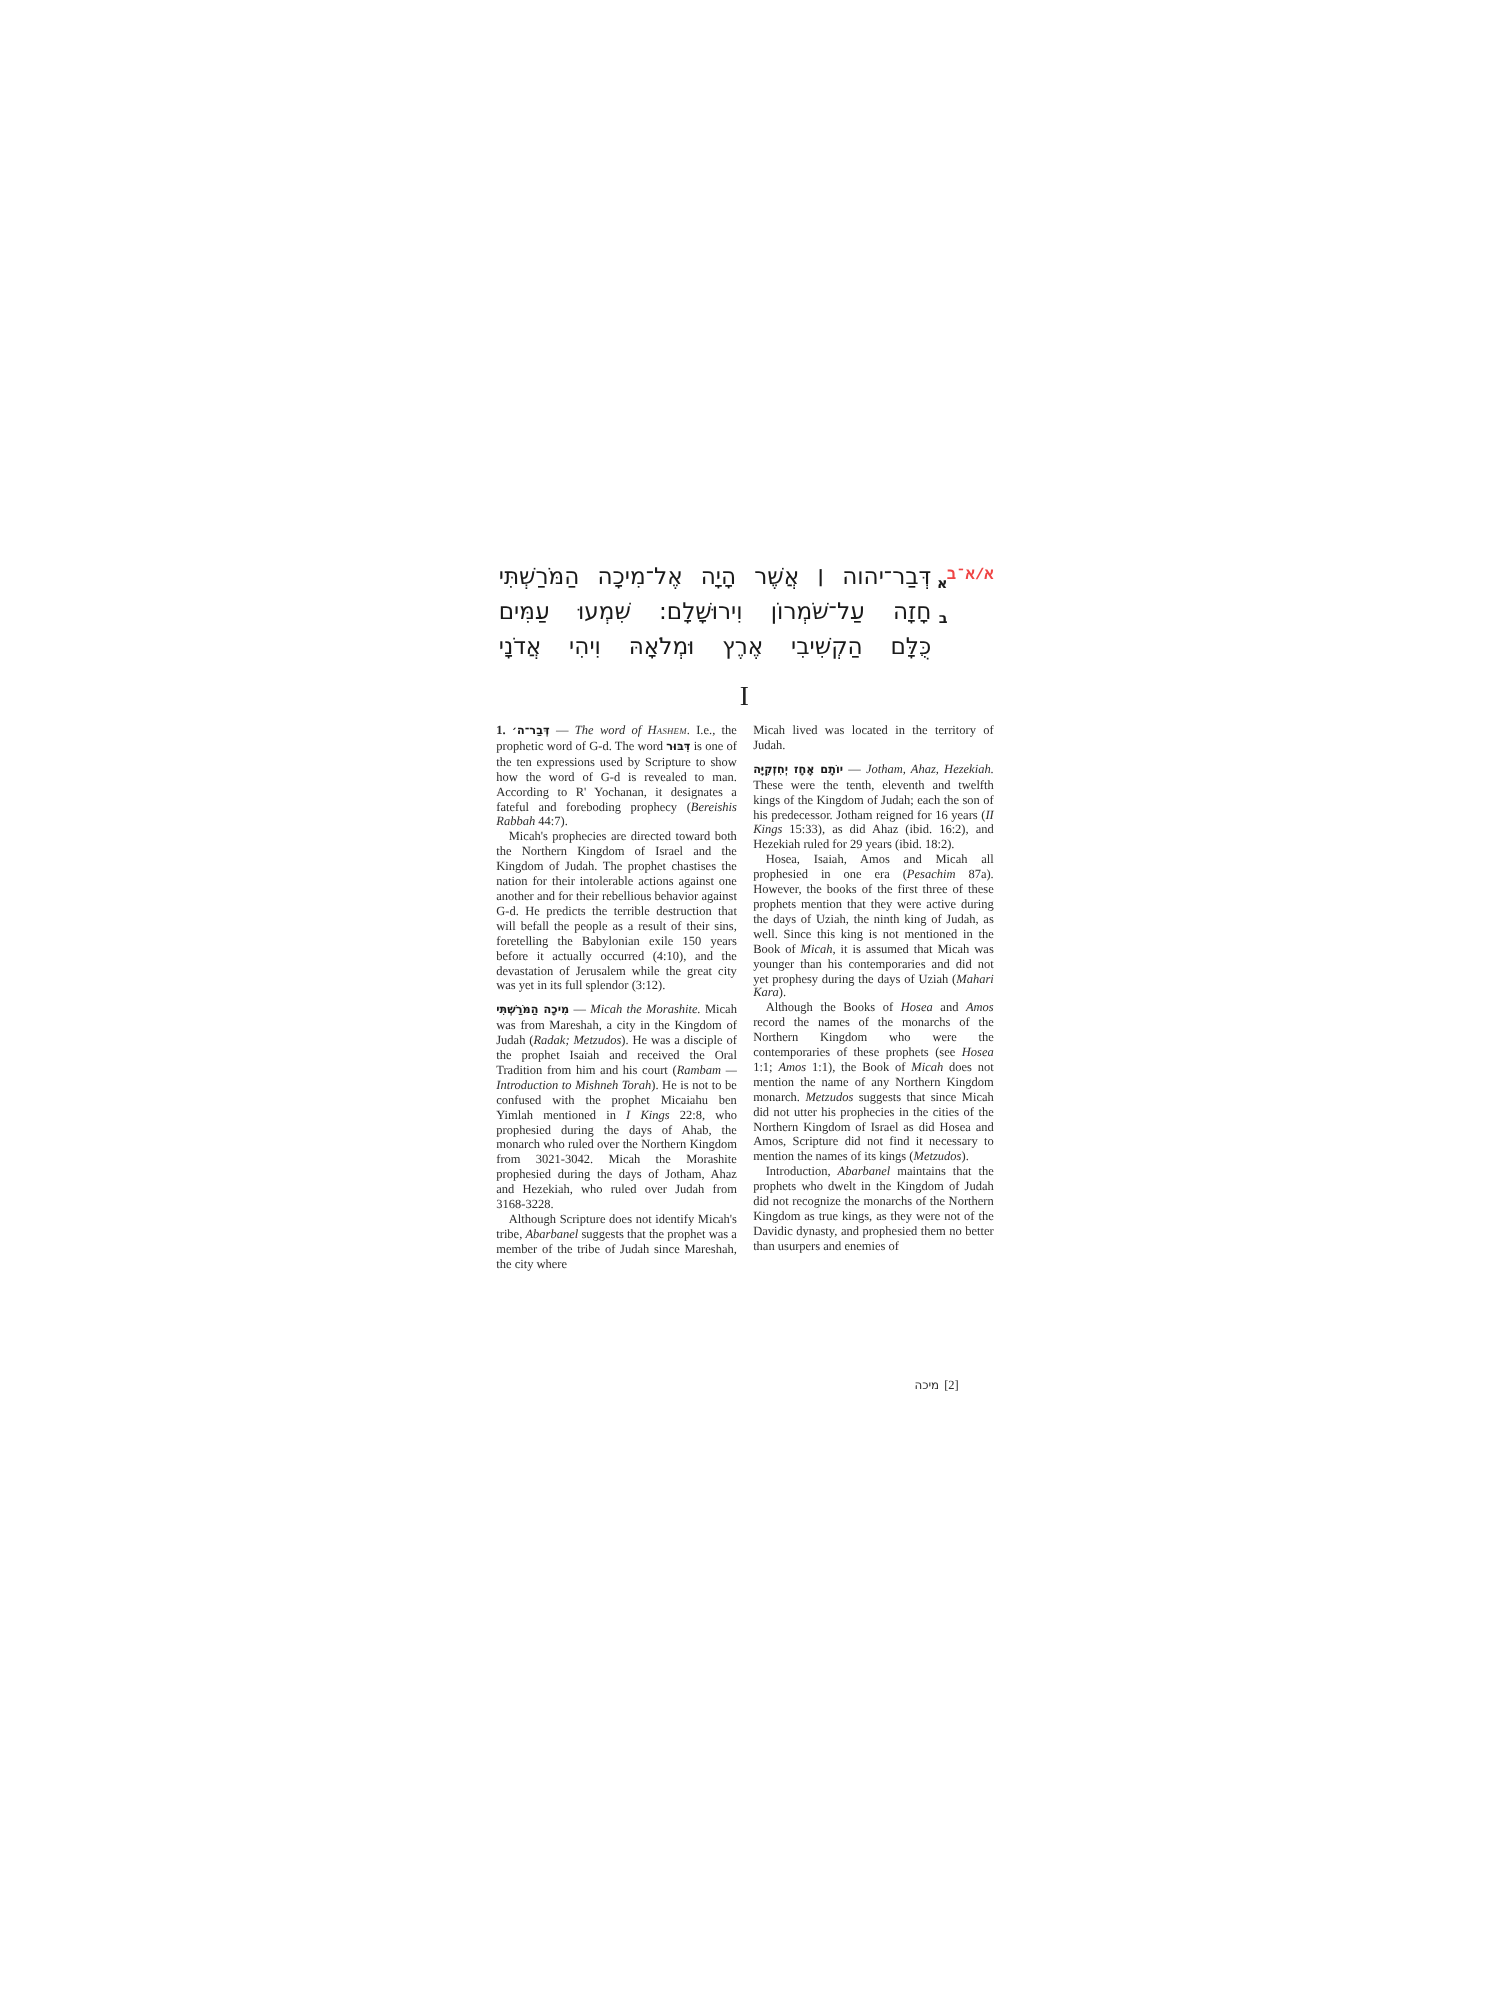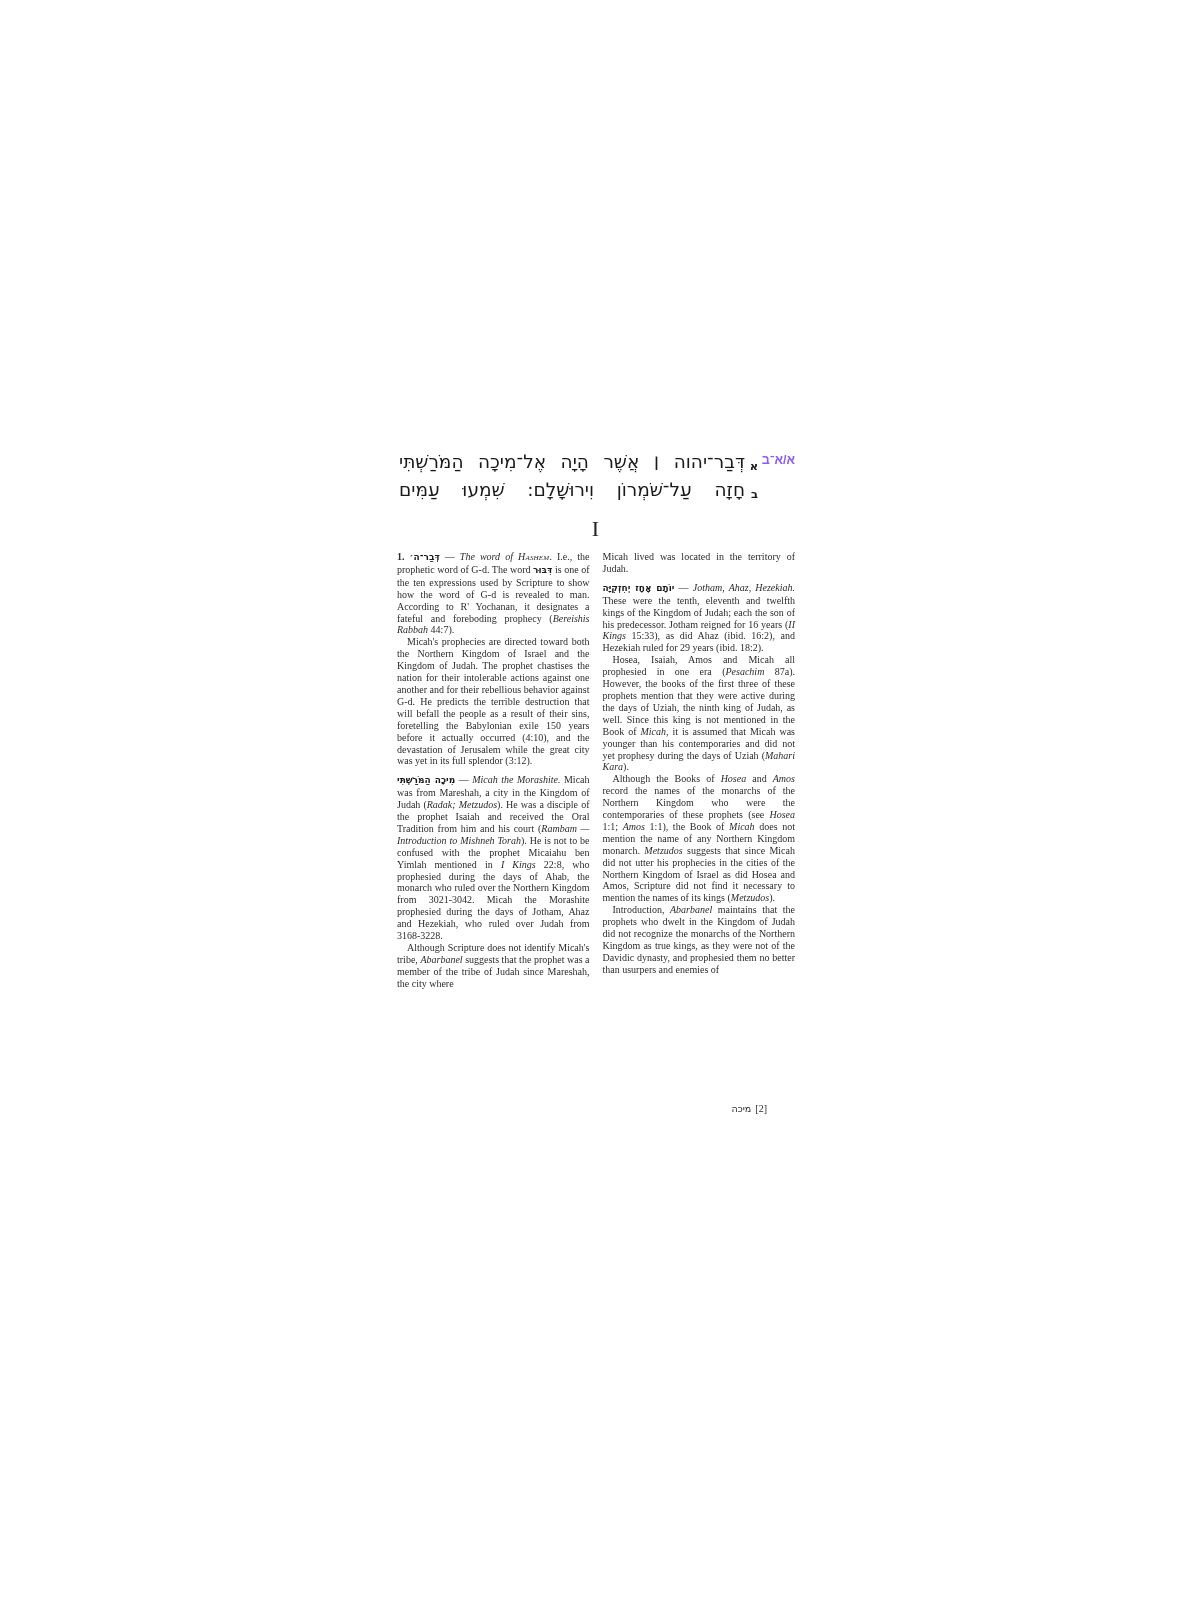--- a/index.html
+++ b/index.html
@@ -37,24 +37,24 @@
     right: -13px;
     top: 4px;
     font-size: 11.5px;
     font-weight: bold;
     color: #1a1a1a;
   }
   .margin-ref {
     position: absolute;
     right: -50px; top: 5px;
     direction: rtl;
-    font-family: Liberation Sans, sans-serif;
+    font-family: Liberation Mono, monospace;
     font-size: 12.5px;
     font-weight: bold;
-    color: #8b5cf6;
+    color: #ef4444;
   }
   
   .chapter-numeral {
     text-align: center;
     font-size: 22px;
     letter-spacing: 1px;
     margin-top: 12px;
     margin-bottom: 9px;
     color: #222;
   }
@@ -103,20 +103,21 @@
 </head>
 <body>
 
 <div class="page">
 
   <div class="hebrew-block">
     <div class="margin-ref">א/א־ב</div>
     <div id="hebrew-lines">
         <div class="hebrew-line" dir="rtl"><span class="verse-letter">א</span><span>דְּבַר־יהוה ׀ אֲשֶׁר הָיָה אֶל־מִיכָה הַמֹּרַשְׁתִּי</span></div>
         <div class="hebrew-line" dir="rtl"><span class="verse-letter">ב</span><span>חָזָה עַל־שֹׁמְרוֹן וִירוּשָׁלָם: שִׁמְעוּ עַמִּים</span></div>
+        <div class="hebrew-line" dir="rtl"><span>כֻּלָּם הַקְשִׁיבִי אֶרֶץ וּמְלֹאָהּ וִיהִי אֲדֹנָי</span></div>
       </div>
   </div>
 
   <div class="chapter-numeral">I</div>
 
   <div class="columns">
     <div class="col" id="col-left">
         <p class="para"><span class="seg-b">1. </span><span class="seg-h">דְּבַר־ה׳</span><span class="seg-r"> — </span><span class="seg-i">The word of </span><span class="seg-sc">Hashem</span><span class="seg-r">. I.e., the prophetic word of G-d. The word </span><span class="seg-h">דִּבּוּר</span><span class="seg-r"> is one of the ten expressions used by Scripture to show how the word of G-d is revealed to man. According to R' Yochanan, it designates a fateful and foreboding prophecy (</span><span class="seg-i">Bereishis Rabbah</span><span class="seg-r"> 44:7).</span></p>
         <p class="para indent"><span class="seg-r">Micah's prophecies are directed toward both the Northern Kingdom of Israel and the Kingdom of Judah. The prophet chastises the nation for their intolerable actions against one another and for their rebellious behavior against G-d. He predicts the terrible destruction that will befall the people as a result of their sins, foretelling the Babylonian exile 150 years before it actually occurred (4:10), and the devastation of Jerusalem while the great city was yet in its full splendor (3:12).</span></p>
         <p class="para gap"><span class="seg-h">מִיכָה הַמֹּרַשְׁתִּי</span><span class="seg-r"> — </span><span class="seg-i">Micah the Morashite.</span><span class="seg-r"> Micah was from Mareshah, a city in the Kingdom of Judah (</span><span class="seg-i">Radak; Metzudos</span><span class="seg-r">). He was a disciple of the prophet Isaiah and received the Oral Tradition from him and his court (</span><span class="seg-i">Rambam — Introduction to Mishneh Torah</span><span class="seg-r">). He is not to be confused with the prophet Micaiahu ben Yimlah mentioned in </span><span class="seg-i">I Kings</span><span class="seg-r"> 22:8, who prophesied during the days of Ahab, the monarch who ruled over the Northern Kingdom from 3021-3042. Micah the Morashite prophesied during the days of Jotham, Ahaz and Hezekiah, who ruled over Judah from 3168-3228.</span></p>

